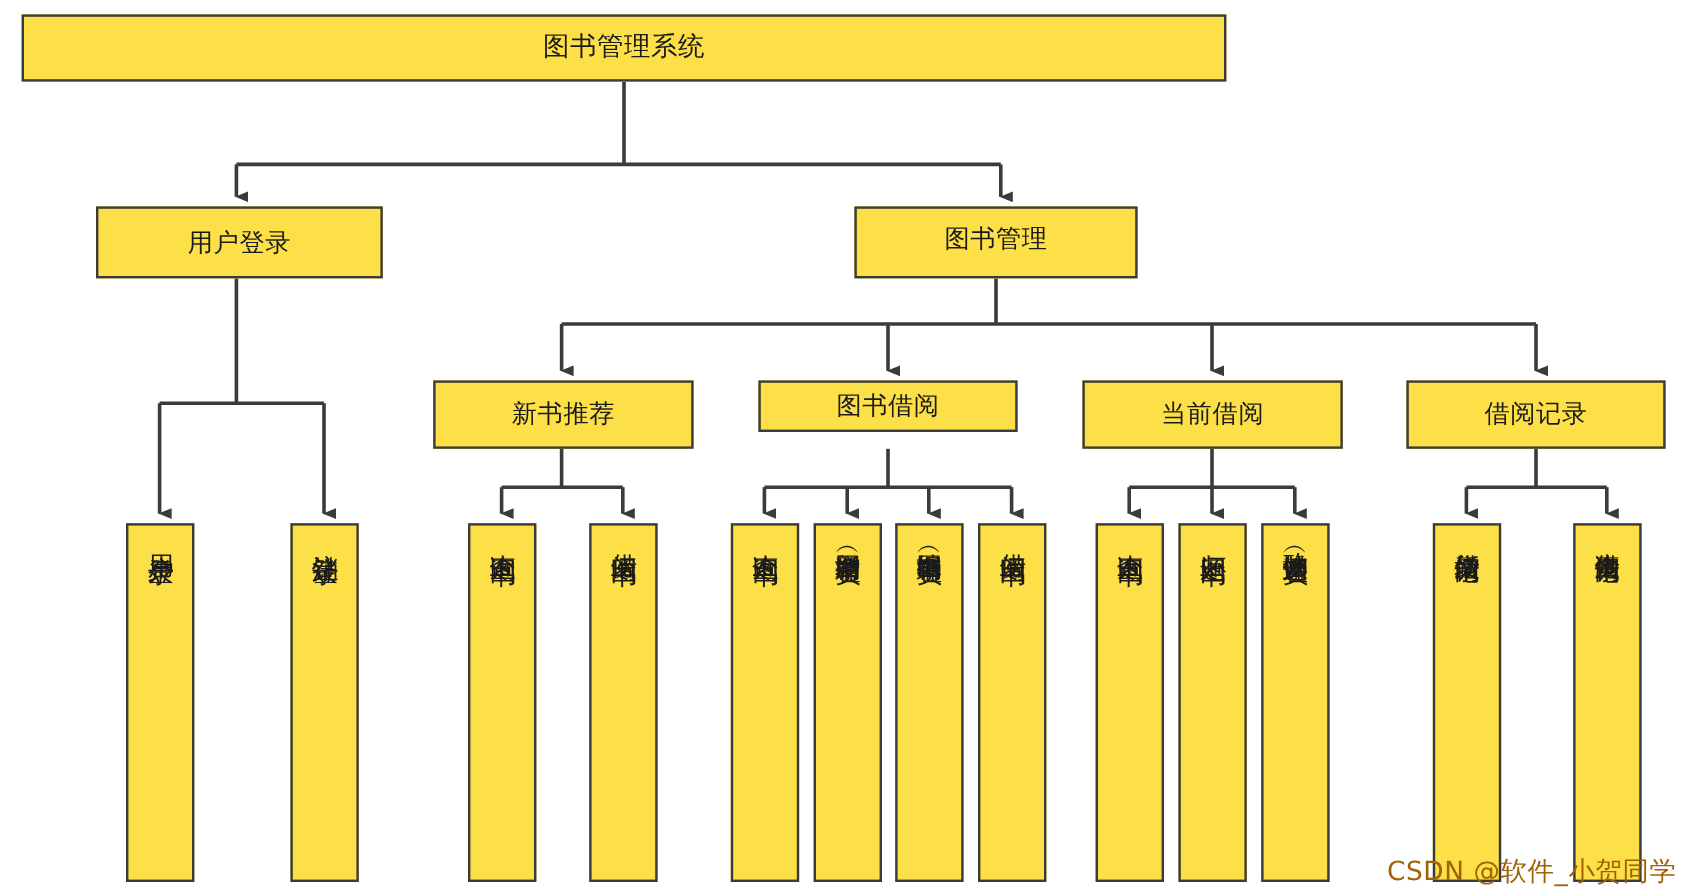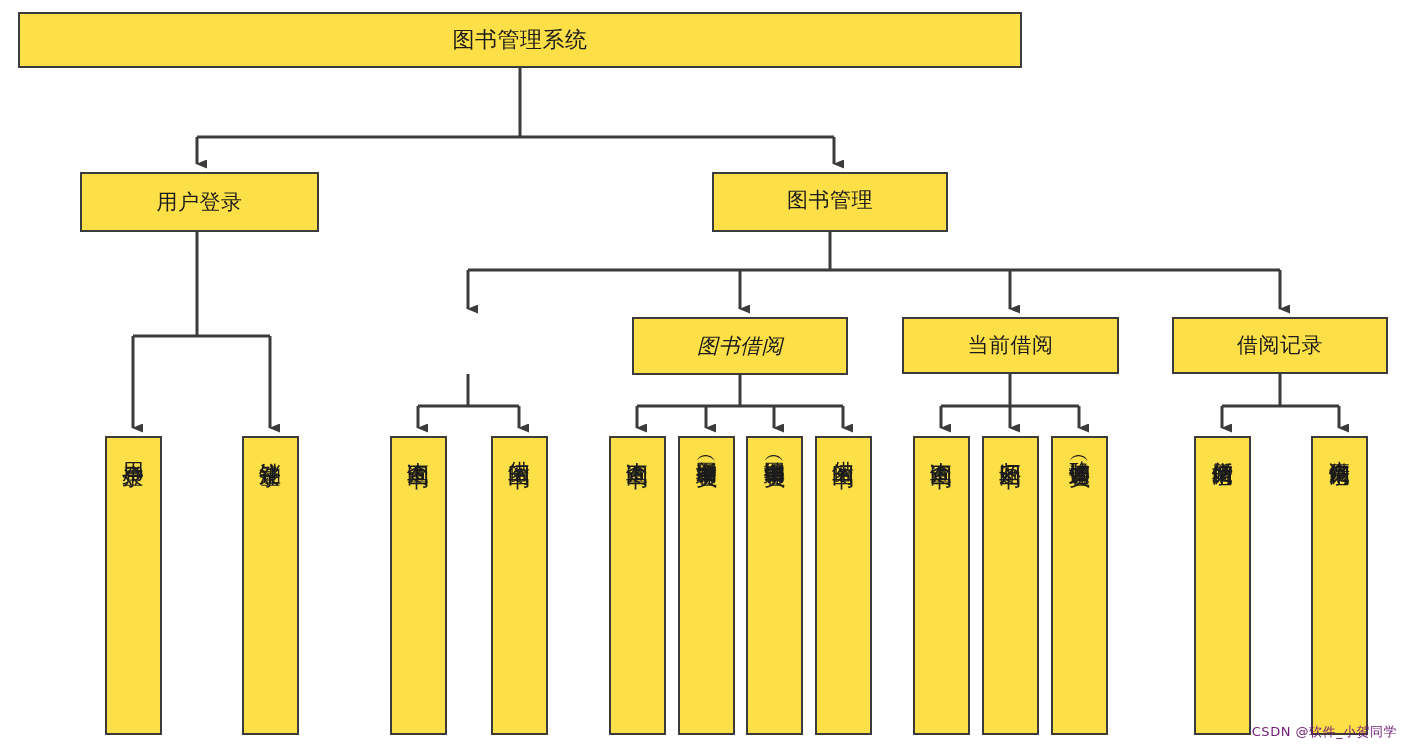--- a/index.html
+++ b/index.html
@@ -65,22 +65,22 @@
     white-space: nowrap;
   }
   .node.v.tall .node-label {
     font-size: 21px;
     letter-spacing: 1px;
   }
   #watermark {
     position: absolute;
     right: 8px;
     bottom: 6px;
-    font-size: 13px;
-    color: #701a75;
+    font-size: 22px;
+    color: #a16207;
     white-space: nowrap;
     letter-spacing: 0.5px;
   }
 </style>
 </head>
 <body>
 
 <div id="diagram-root">
 
   <svg id="edge-layer" width="1405" height="747" viewBox="0 0 1405 747" xmlns="http://www.w3.org/2000/svg">
@@ -137,21 +137,24 @@
     <span class="node-label">图书管理系统</span>
   </div>
 
   <div class="node h" style="left:80px; top:172px; width:239px; height:60px;">
     <span class="node-label">用户登录</span>
   </div>
   <div class="node h" style="left:712px; top:172px; width:236px; height:60px;font-family:Liberation Mono, monospace;">
     <span class="node-label">图书管理</span>
   </div>
 
-  <div class="node h" style="left:632px; top:317px; width:216px; height:58px;font-style:italic;">
+  <div class="node h" style="left:361px; top:317px; width:217px; height:57px;">
+    <span class="node-label">新书推荐</span>
+  </div>
+  <div class="node h" style="left:632px; top:317px; width:216px; height:43px;">
     <span class="node-label">图书借阅</span>
   </div>
   <div class="node h" style="left:1172px; top:317px; width:216px; height:57px;">
     <span class="node-label">借阅记录</span>
   </div>
   <div class="node h" style="left:902px; top:317px; width:217px; height:57px;">
     <span class="node-label">当前借阅</span>
   </div>
 
   <div class="node v" style="left:105px; top:436px; width:57px; height:299px;">

